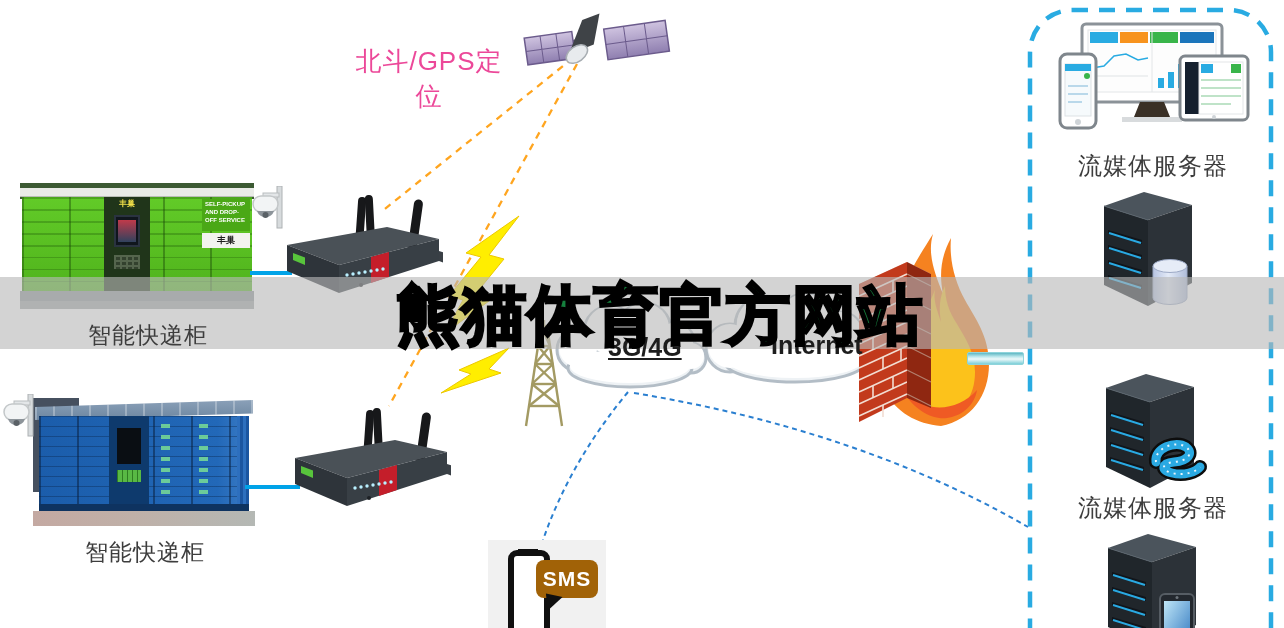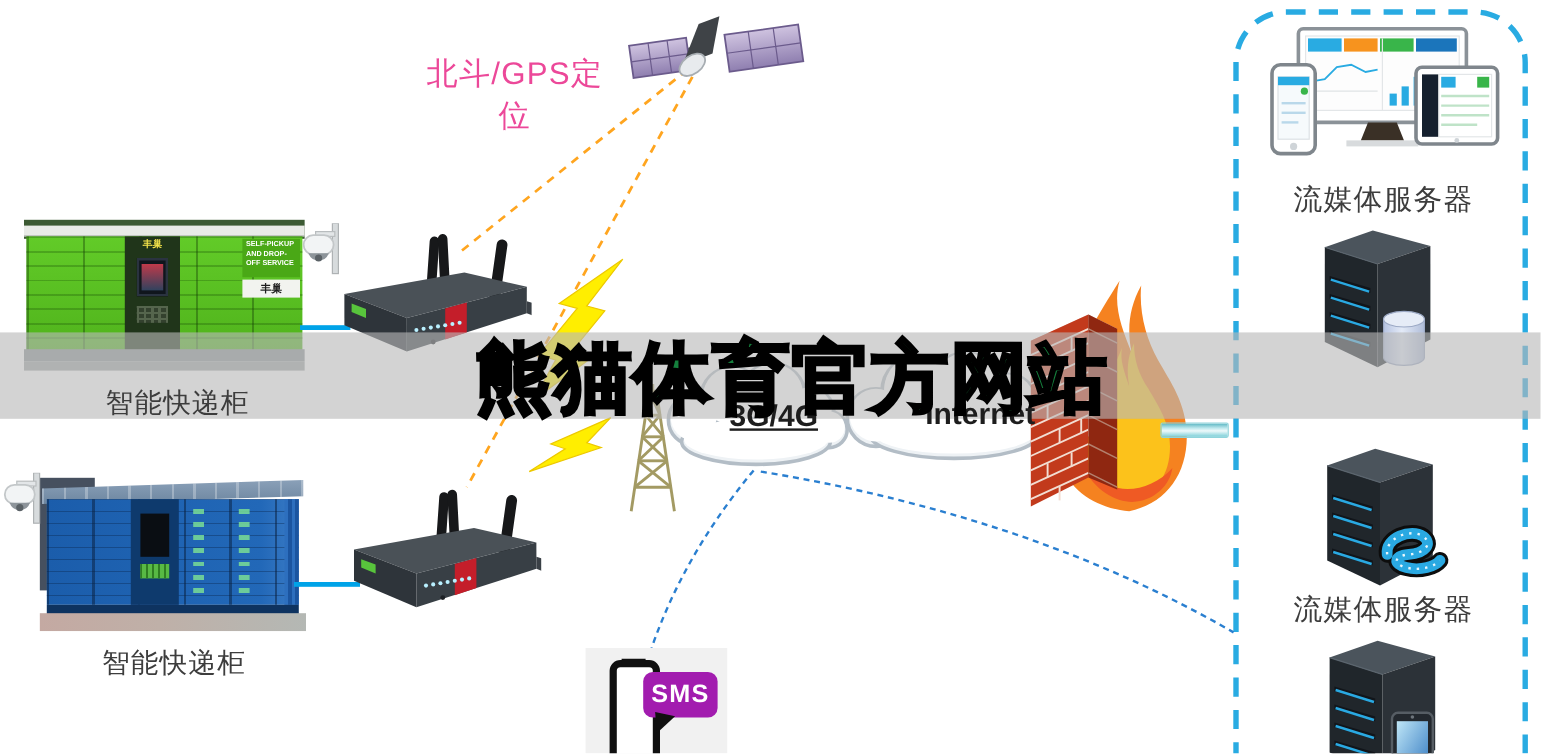--- a/index.html
+++ b/index.html
@@ -67,21 +67,21 @@
   .linkline{position:absolute;height:4px;background:#00a3e8;z-index:10;}
   
   #tealbar{left:967px;top:352px;width:57px;height:13px;z-index:10;border-radius:2px;
     background:linear-gradient(180deg,#5fb8c4 0%,#bfe9ee 35%,#eef9fa 55%,#7ccfd8 100%);
     border:1px solid #8fd4db;}
   
   #sms{left:488px;top:540px;width:118px;height:88px;background:#f1f1f1;z-index:10;}
   #sms .phone{position:absolute;left:20px;top:10px;width:42px;height:90px;border:6px solid #101010;
     border-radius:9px;background:#fff;}
   #sms .notch{position:absolute;left:30px;top:9px;width:20px;height:6px;background:#101010;border-radius:0 0 3px 3px;}
-  #sms .bubble{position:absolute;left:48px;top:20px;width:62px;height:38px;background:#a21caf;border-radius:8px;
+  #sms .bubble{position:absolute;left:48px;top:20px;width:62px;height:38px;background:#a16207;border-radius:8px;
     color:#fff;font-weight:bold;font-size:21px;text-align:center;line-height:38px;letter-spacing:1px;}
   #sms .tail{position:absolute;left:56px;top:55px;width:0;height:0;border-left:5px solid transparent;
     border-right:12px solid transparent;border-top:17px solid #101010;transform:rotate(12deg);}
 </style>
 </head>
 <body>
 
 <div id="stage">
 
   <svg width="0" height="0" style="position:absolute">

